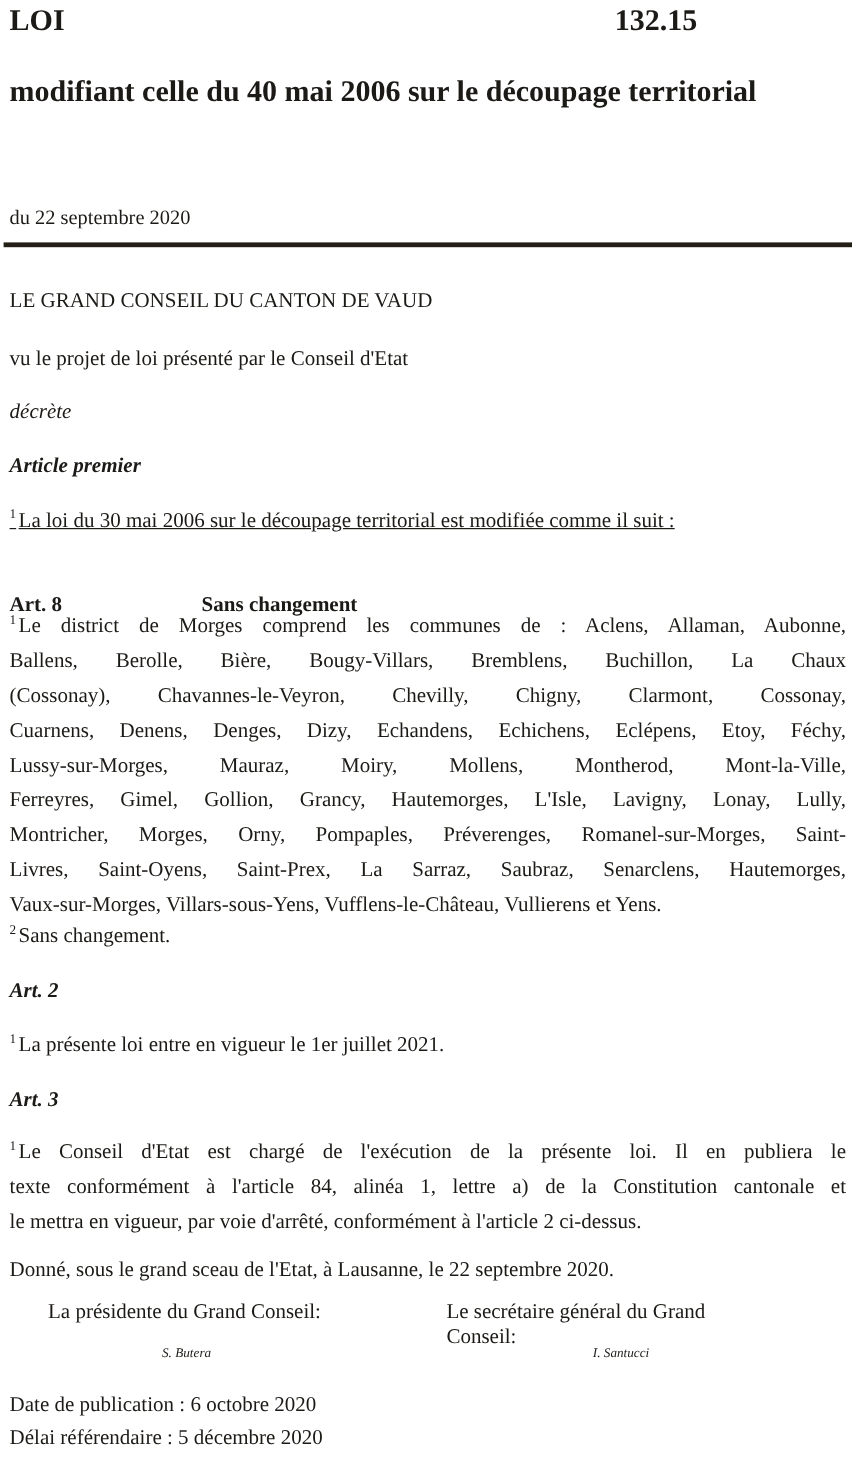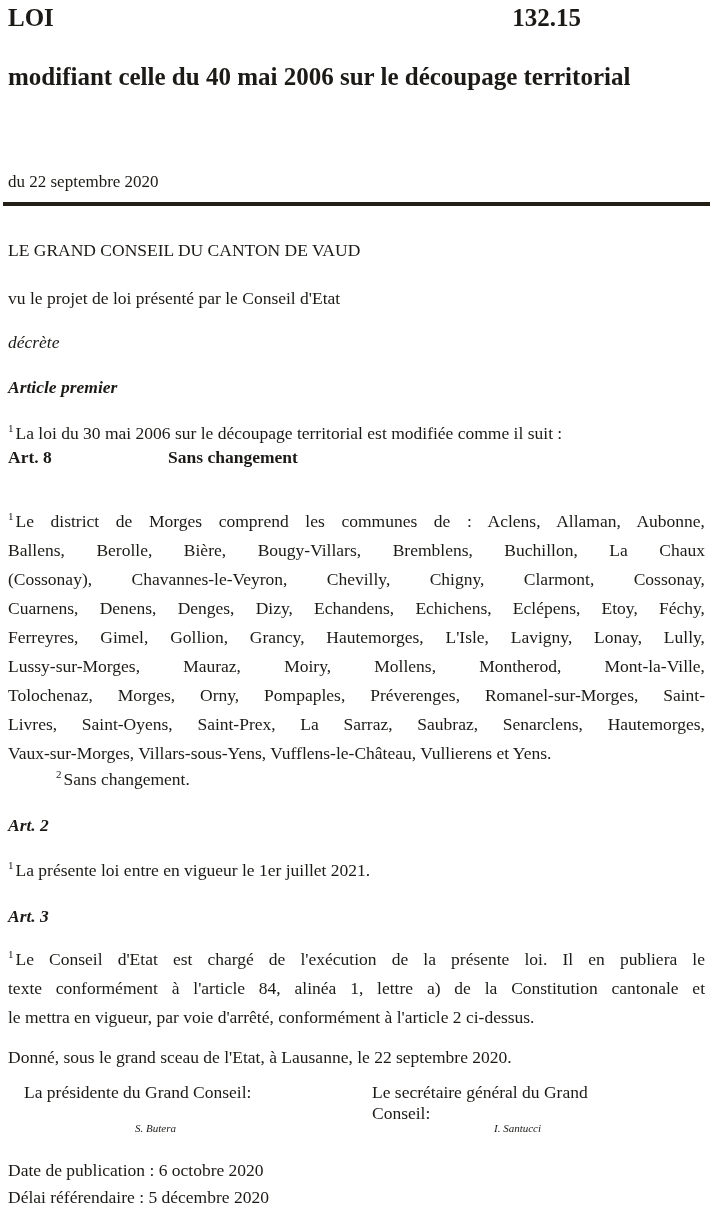--- a/index.html
+++ b/index.html
@@ -111,62 +111,62 @@
   <div class="abs date">du 22 septembre 2020</div>
 
   <div class="rule"></div>
 
   <div class="p" style="top:236px;">LE GRAND CONSEIL DU CANTON DE VAUD</div>
   <div class="p" style="top:284px;">vu le projet de loi présenté par le Conseil d'Etat</div>
   <div class="p it" style="top:328px;">décrète</div>
 
   <div class="p bi" style="top:373px;">Article premier</div>
 
-  <div class="p" style="top:419px;">
+  <div class="p" style="top:419px;text-decoration:underline;">
     <sup>1</sup><span>La loi du 30 mai 2006 sur le découpage territorial est modifiée comme il suit :</span>
   </div>
 
-  <div class="p b" style="top:443px; width:697px;">
+  <div class="p b" style="top:489px; width:697px;">
     <span>Art. 8</span>
     <span class="art8-title">Sans changement</span>
   </div>
 
   <div class="p justify" style="top:507px;">
     <span class="line"><sup>1</sup><span>Le district de Morges comprend les communes de : Aclens, Allaman, Aubonne,</span></span>
     <span class="line">Ballens, Berolle, Bière, Bougy-Villars, Bremblens, Buchillon, La Chaux</span>
     <span class="line">(Cossonay), Chavannes-le-Veyron, Chevilly, Chigny, Clarmont, Cossonay,</span>
     <span class="line">Cuarnens, Denens, Denges, Dizy, Echandens, Echichens, Eclépens, Etoy, Féchy,</span>
+    <span class="line">Lussy-sur-Morges, Mauraz, Moiry, Mollens, Montherod, Mont-la-Ville,</span>
     <span class="line">Ferreyres, Gimel, Gollion, Grancy, Hautemorges, L'Isle, Lavigny, Lonay, Lully,</span>
-    <span class="line">Lussy-sur-Morges, Mauraz, Moiry, Mollens, Montherod, Mont-la-Ville,</span>
-    <span class="line">Tolochenaz, Morges, Orny, Pompaples, Préverenges, Romanel-sur-Morges, Saint-</span>
+    <span class="line">Montricher, Morges, Orny, Pompaples, Préverenges, Romanel-sur-Morges, Saint-</span>
     <span class="line">Livres, Saint-Oyens, Saint-Prex, La Sarraz, Saubraz, Senarclens, Hautemorges,</span>
     <span class="line last">Vaux-sur-Morges, Villars-sous-Yens, Vufflens-le-Château, Vullierens et Yens.</span>
   </div>
 
-  <div class="p" style="top:765px;margin-left:48px;">
+  <div class="p" style="top:765px;">
     <sup>2</sup><span>Sans changement.</span>
   </div>
 
   <div class="p bi" style="top:811px;">Art. 2</div>
 
   <div class="p" style="top:856px;">
     <sup>1</sup><span>La présente loi entre en vigueur le 1er juillet 2021.</span>
   </div>
 
   <div class="p bi" style="top:902px;">Art. 3</div>
 
   <div class="p justify" style="top:945px;">
     <span class="line"><sup>1</sup><span>Le Conseil d'Etat est chargé de l'exécution de la présente loi. Il en publiera le</span></span>
     <span class="line">texte conformément à l'article 84, alinéa 1, lettre a) de la Constitution cantonale et</span>
     <span class="line last">le mettra en vigueur, par voie d'arrêté, conformément à l'article 2 ci-dessus.</span>
   </div>
 
   <div class="p" style="top:1043px;">Donné, sous le grand sceau de l'Etat, à Lausanne, le 22 septembre 2020.</div>
 
-  <div class="sig-label" style="left:24px; top:1082px;">La présidente du Grand Conseil:</div>
+  <div class="sig-label" style="left:40px; top:1082px;">La présidente du Grand Conseil:</div>
   <div class="sig-label" style="left:372px; top:1082px;">Le secrétaire général du Grand Conseil:</div>
 
   <div class="sig-name" style="left:135px; top:1122px;">S. Butera</div>
   <div class="sig-name" style="left:494px; top:1122px;">I. Santucci</div>
 
   <div class="p" style="top:1157px; line-height:27px;">Date de publication : 6 octobre 2020</div>
   <div class="p" style="top:1184px; line-height:27px;">Délai référendaire : 5 décembre 2020</div>
 
 </div>
 

